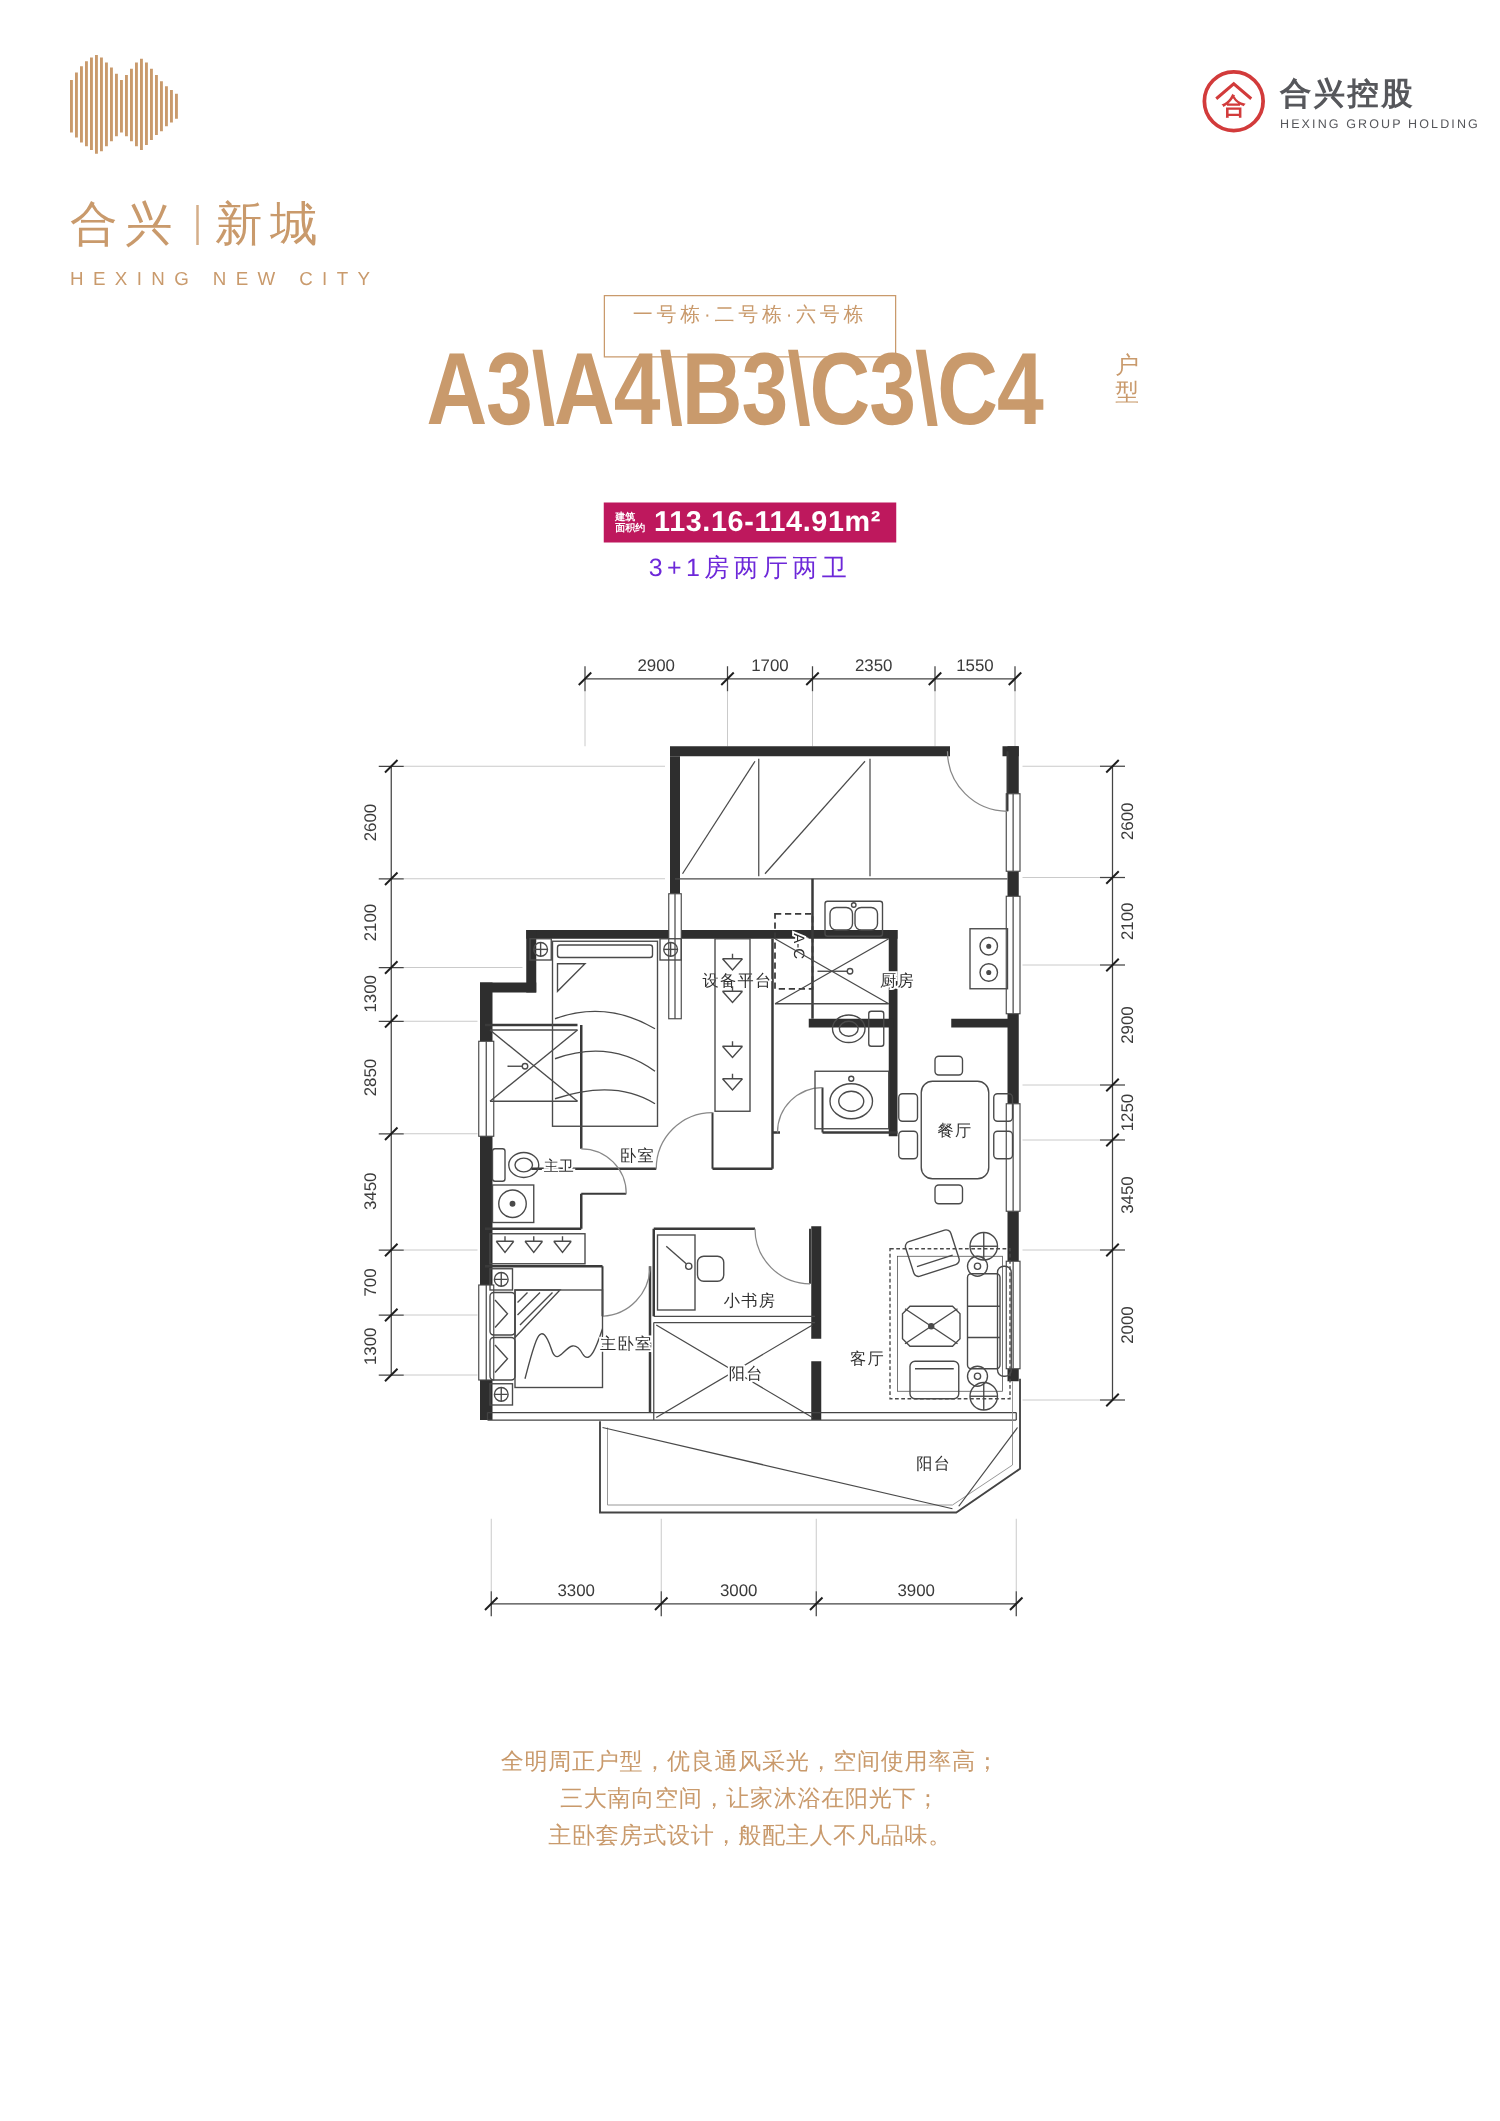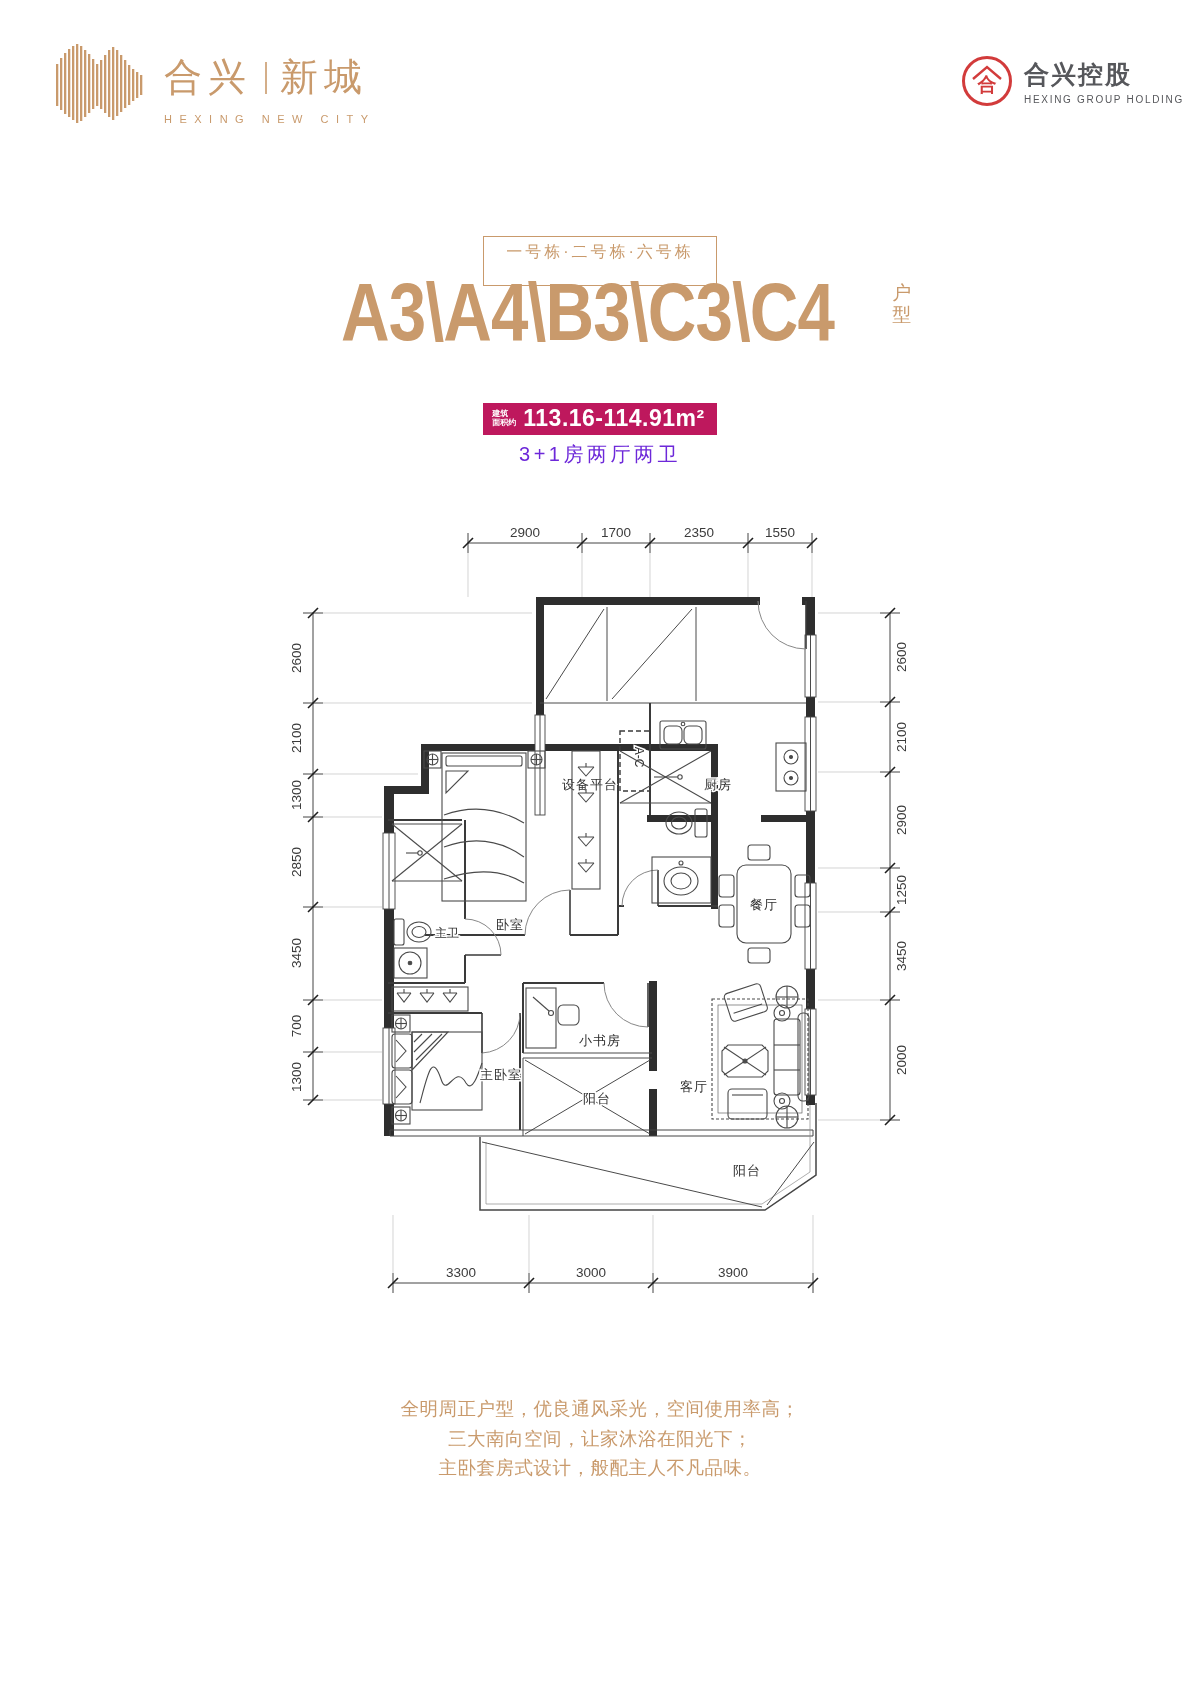--- a/index.html
+++ b/index.html
@@ -1,24 +1,24 @@
 <!DOCTYPE html>
 <html><head>
 <meta charset="utf-8">
 <style>
   html,body{margin:0;padding:0;background:#fff;}
   .page{position:relative;width:1200px;height:1697px;background:#ffffff;overflow:hidden;
         font-family:"Liberation Sans",sans-serif;}
   
-  .brand{position:absolute;left:56px;top:42px;display:flex;align-items:flex-start;gap:16px;}
+  .brand{position:absolute;left:56px;top:42px;display:flex;align-items:flex-start;gap:16px;flex-direction:column;}
   .brand-text{padding-top:10px;}
   .brand-cn{display:flex;align-items:center;gap:13px;color:#C99A6C;font-size:38px;
             font-weight:500;letter-spacing:6px;}
   .brand-div{display:inline-block;width:2px;height:32px;background:#C99A6C;opacity:.8;}
-  .brand-en{margin-top:10px;font-size:11px;letter-spacing:7.5px;color:#C99A6C;font-weight:500;}
+  .brand-en{margin-top:10px;font-size:15px;letter-spacing:7.5px;color:#C99A6C;font-weight:500;}
   .corp{position:absolute;left:960px;top:54px;display:flex;align-items:center;gap:10px;}
   .corp-name{font-size:25px;font-weight:bold;color:#56575B;letter-spacing:2px;}
   .corp-en{font-size:10px;letter-spacing:1.7px;color:#56575B;margin-top:3px;font-weight:500;}
   
   .badge-row{position:absolute;top:236px;left:0;right:0;text-align:center;}
   .badge-buildings{display:inline-block;border:1px solid #C99A6C;color:#C99A6C;
       padding:5px 22px 22px;font-size:16px;letter-spacing:3px;}
   .title-row{position:absolute;top:270px;left:0;right:0;display:flex;justify-content:center;
       align-items:flex-start;}
   .big-title{display:inline-block;font-size:82px;line-height:1.02;font-weight:bold;color:#C99A6C;

